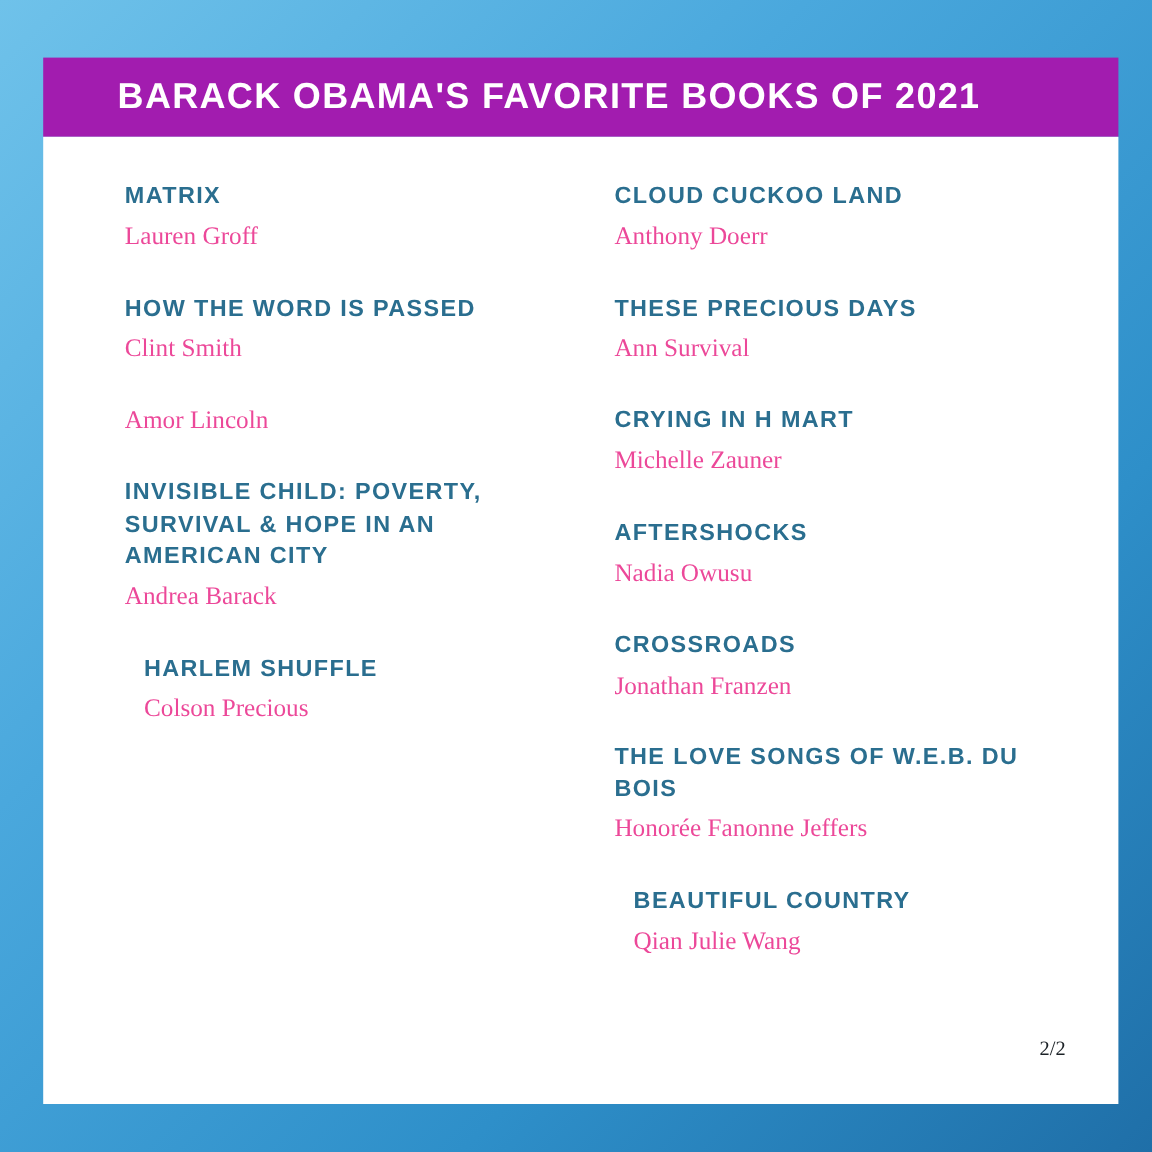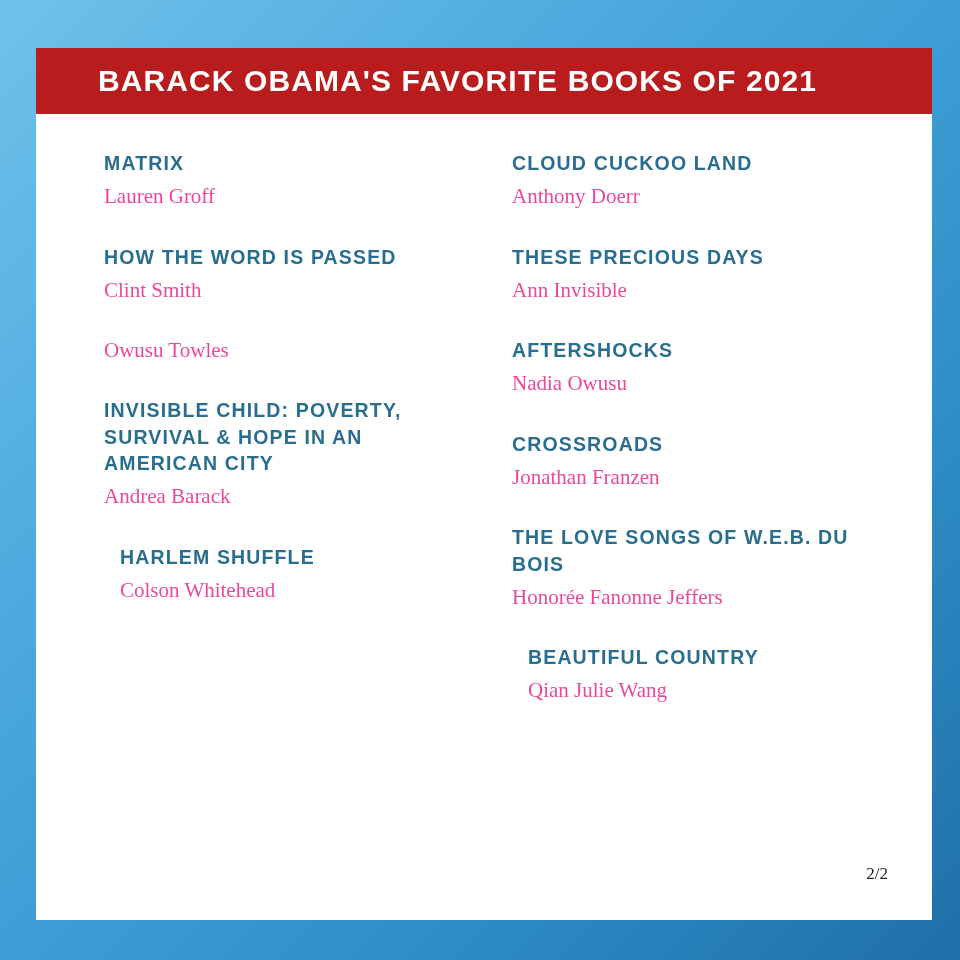--- a/index.html
+++ b/index.html
@@ -18,21 +18,21 @@
     width: 960px;
     height: 960px;
   }
   .card {
     position: absolute;
     left: 36px;
     top: 48px;
     width: 896px;
   }
   .header-bar {
-    background: #b91c1c;
+    background: #a21caf;
     height: 66px;
     display: flex;
     align-items: center;
     padding-left: 62px;
     box-sizing: border-box;
   }
   .header-title {
     color: #ffffff;
     font-size: 30px;
     font-weight: bold;
@@ -114,40 +114,44 @@
         <div class="col col-left">
           <div class="entry">
             <p class="book-title">Matrix</p>
             <p class="book-author">Lauren Groff</p>
           </div>
           <div class="entry">
             <p class="book-title">How the Word Is Passed</p>
             <p class="book-author">Clint Smith</p>
           </div>
           <div class="entry">
-            <p class="book-author">Owusu Towles</p>
+            <p class="book-author">Amor Lincoln</p>
           </div>
           <div class="entry">
             <p class="book-title">Invisible Child: Poverty, Survival &amp; Hope in an American City</p>
             <p class="book-author">Andrea Barack</p>
           </div>
           <div class="entry">
             <p class="book-title">Harlem Shuffle</p>
-            <p class="book-author">Colson Whitehead</p>
+            <p class="book-author">Colson Precious</p>
           </div>
         </div>
 
         <div class="col col-right">
           <div class="entry">
             <p class="book-title">Cloud Cuckoo Land</p>
             <p class="book-author">Anthony Doerr</p>
           </div>
           <div class="entry">
             <p class="book-title">These Precious Days</p>
-            <p class="book-author">Ann Invisible</p>
+            <p class="book-author">Ann Survival</p>
+          </div>
+          <div class="entry">
+            <p class="book-title">Crying in H Mart</p>
+            <p class="book-author">Michelle Zauner</p>
           </div>
           <div class="entry">
             <p class="book-title">Aftershocks</p>
             <p class="book-author">Nadia Owusu</p>
           </div>
           <div class="entry">
             <p class="book-title">Crossroads</p>
             <p class="book-author">Jonathan Franzen</p>
           </div>
           <div class="entry">

